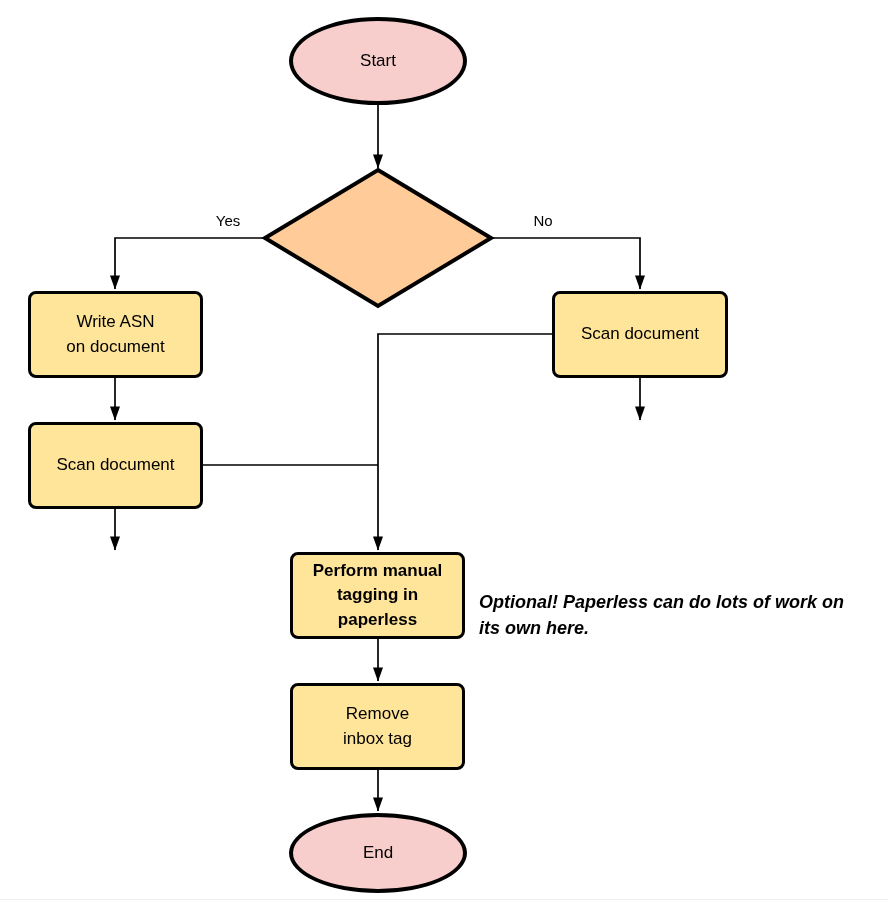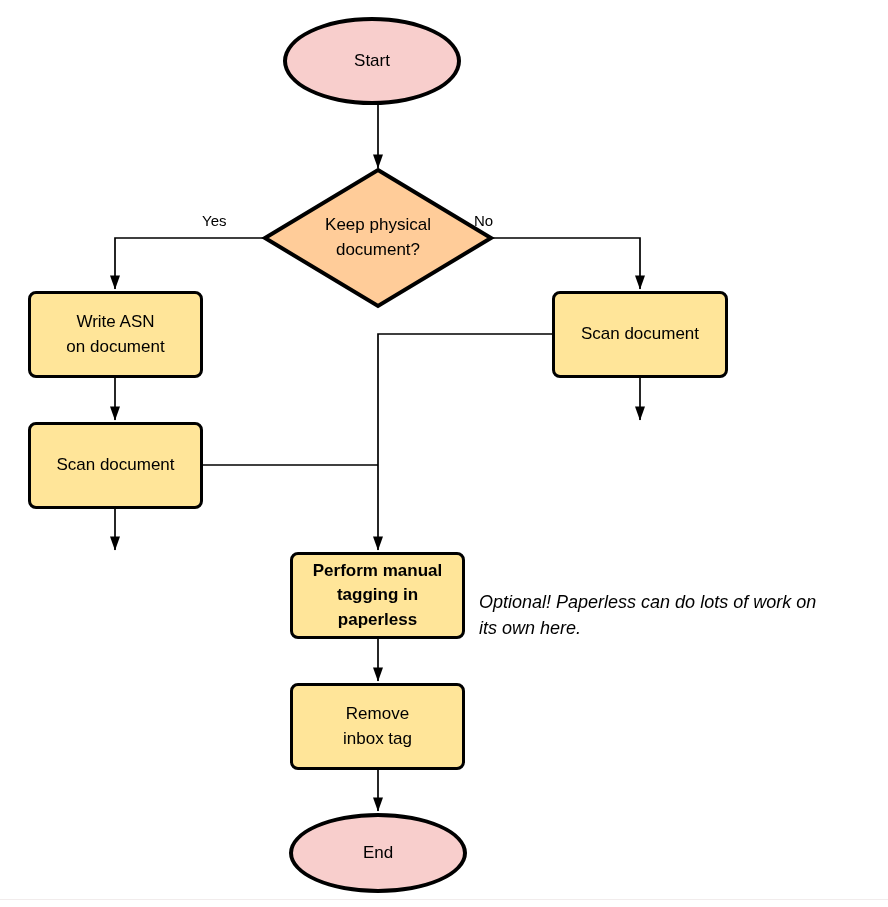--- a/index.html
+++ b/index.html
@@ -67,21 +67,21 @@
     align-items: center;
     justify-content: center;
     text-align: center;
     white-space: pre-line;
     font-size: 17px;
     line-height: 1.45;
   }
   .edge-label {
     position: absolute;
     font-size: 15px;
-    text-align: left;
+    text-align: center;
   }
   .annotation {
     position: absolute;
     font-style: italic;
     font-size: 18px;
     line-height: 26px;
     white-space: pre-line;
   }
   .bottom-divider {
     position: absolute;
@@ -111,40 +111,38 @@
     <path class="edge" d="M115,509 L115,550" marker-end="url(#arrow)"></path>
     <path class="edge" d="M640,378 L640,420" marker-end="url(#arrow)"></path>
     <path class="edge" d="M552,334 L378,334 L378,550" marker-end="url(#arrow)"></path>
     <path class="edge" d="M203,465 L378,465"></path>
     <path class="edge" d="M378,639 L378,681" marker-end="url(#arrow)"></path>
     <path class="edge" d="M378,770 L378,811" marker-end="url(#arrow)"></path>
 
     <polygon class="diamond" points="378,170 491,238 378,306 265,238"></polygon>
   </svg>
 
-  <div class="node terminator" style="left:283px; top:17px; width:178px; height:88px;">Start</div>
+  <div class="node terminator" style="left:289px; top:17px; width:178px; height:88px;">Start</div>
 
-  <div class="decision-label" style="left:265px; top:172px; width:226px; height:132px;">Keep physical
-document?</div>
 
   <div class="edge-label" style="left:202px; top:212px; width:52px;">Yes</div>
-  <div class="edge-label" style="left:474px; top:212px; width:50px;">No</div>
+  <div class="edge-label" style="left:518px; top:212px; width:50px;">No</div>
 
   <div class="node process" style="left:28px; top:291px; width:175px; height:87px;">Write ASN
 on document</div>
   <div class="node process" style="left:28px; top:422px; width:175px; height:87px;">Scan document</div>
 
   <div class="node process" style="left:552px; top:291px; width:176px; height:87px;">Scan document</div>
 
   <div class="node process" style="left:290px; top:552px; width:175px; height:87px;font-weight:bold;">Perform manual
 tagging in
 paperless</div>
   <div class="node process" style="left:290px; top:683px; width:175px; height:87px;">Remove
 inbox tag</div>
 
   <div class="node terminator" style="left:289px; top:813px; width:178px; height:80px;">End</div>
 
-  <div class="annotation" style="left:479px; top:589px; width:410px;">Optional! Paperless can do lots of work on
+  <div class="annotation" style="left:479px; top:589px; width:410px;font-weight:bold;">Optional! Paperless can do lots of work on
 its own here.</div>
 
   <div class="bottom-divider"></div>
 
 </div>
 
 </body></html>

